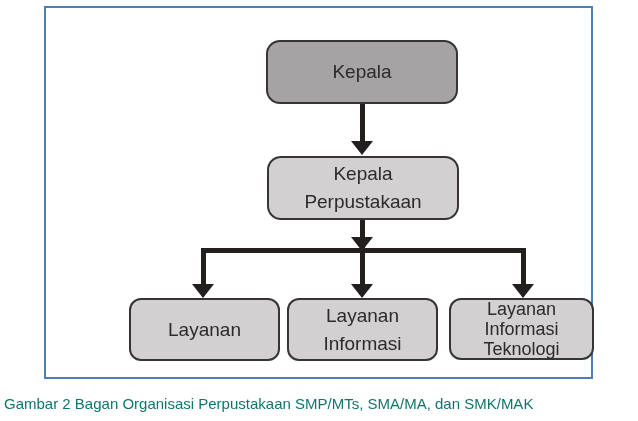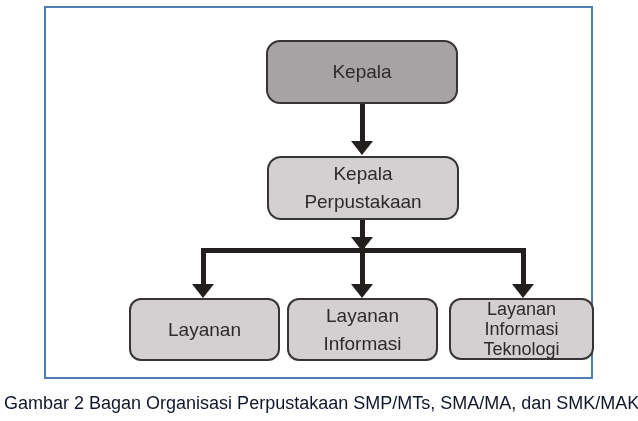--- a/index.html
+++ b/index.html
@@ -79,23 +79,23 @@
   
   .branch-bar  { left: 155px; top: 240px; width: 325px; }
   .line-left   { left: 155px; top: 240px; height: 36px; }
   .head-left   { left: 146px; top: 276px; }
   .line-right  { left: 475px; top: 240px; height: 36px; }
   .head-right  { left: 466px; top: 276px; }
   .caption {
     position: absolute;
     left: 4px; top: 393px;
     width: 632px;
-    font-size: 18px;
+    font-size: 15px;
     line-height: 21px;
-    color: #0f172a;
+    color: #0f766e;
     white-space: nowrap;
   }
 </style>
 </head>
 <body>
 
 <div class="canvas">
 
   <div class="frame">
 

